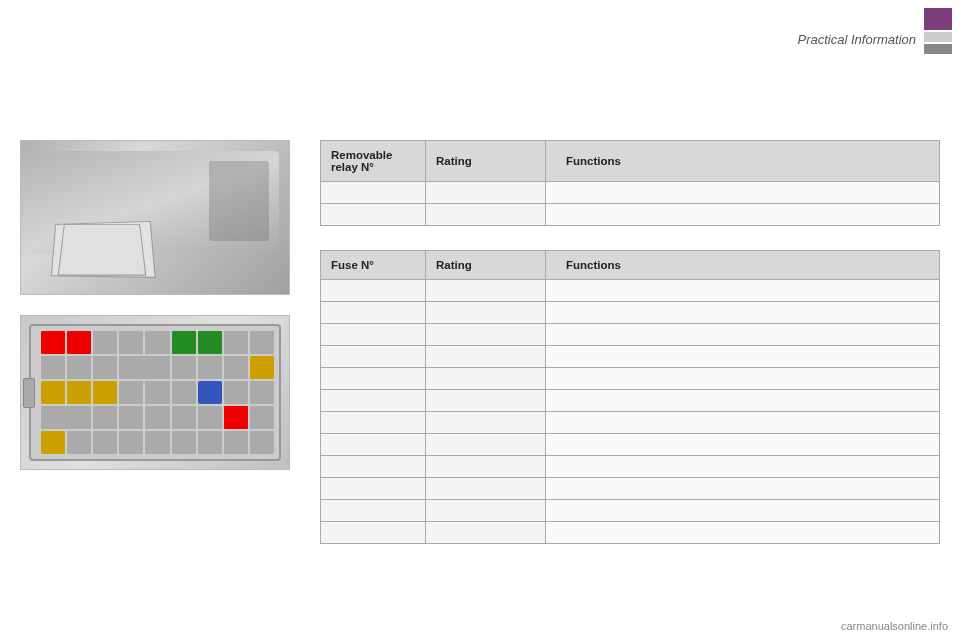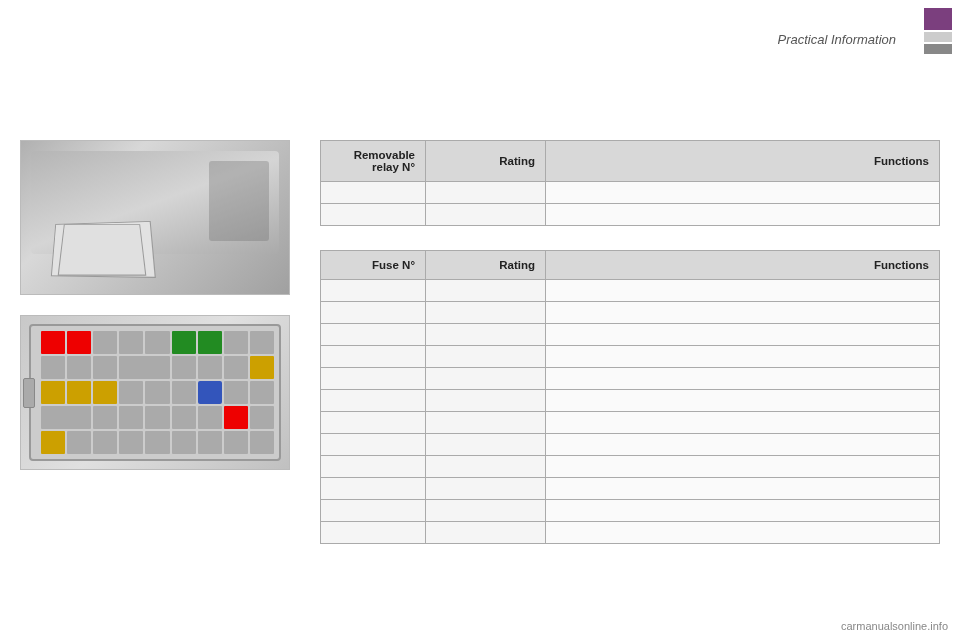--- a/index.html
+++ b/index.html
@@ -40,21 +40,21 @@
     .corner-block-gray2 {
       width: 28px;
       height: 10px;
       background: #888888;
     }
 
     
     .page-header {
       position: absolute;
       top: 32px;
-      right: 64px;
+      right: 44px;
       font-size: 13px;
       color: #555555;
       font-style: italic;
     }
 
     
     .left-column {
       position: absolute;
       left: 20px;
       top: 140px;
@@ -127,28 +127,28 @@
     .data-table {
       width: 100%;
       border-collapse: collapse;
       margin-bottom: 24px;
     }
 
     .data-table th {
       background: #d8d8d8;
       border: 1px solid #aaaaaa;
       padding: 8px 10px;
-      text-align: right;
+      text-align: left;
       font-weight: bold;
       font-size: 11.5px;
       color: #222;
     }
 
     .data-table th.functions-th {
-      text-align: right;
+      text-align: left;
       padding-left: 20px;
     }
 
     .data-table td {
       border: 1px solid #aaaaaa;
       height: 22px;
       padding: 2px 10px;
     }
 
     .data-table td.number-col {

